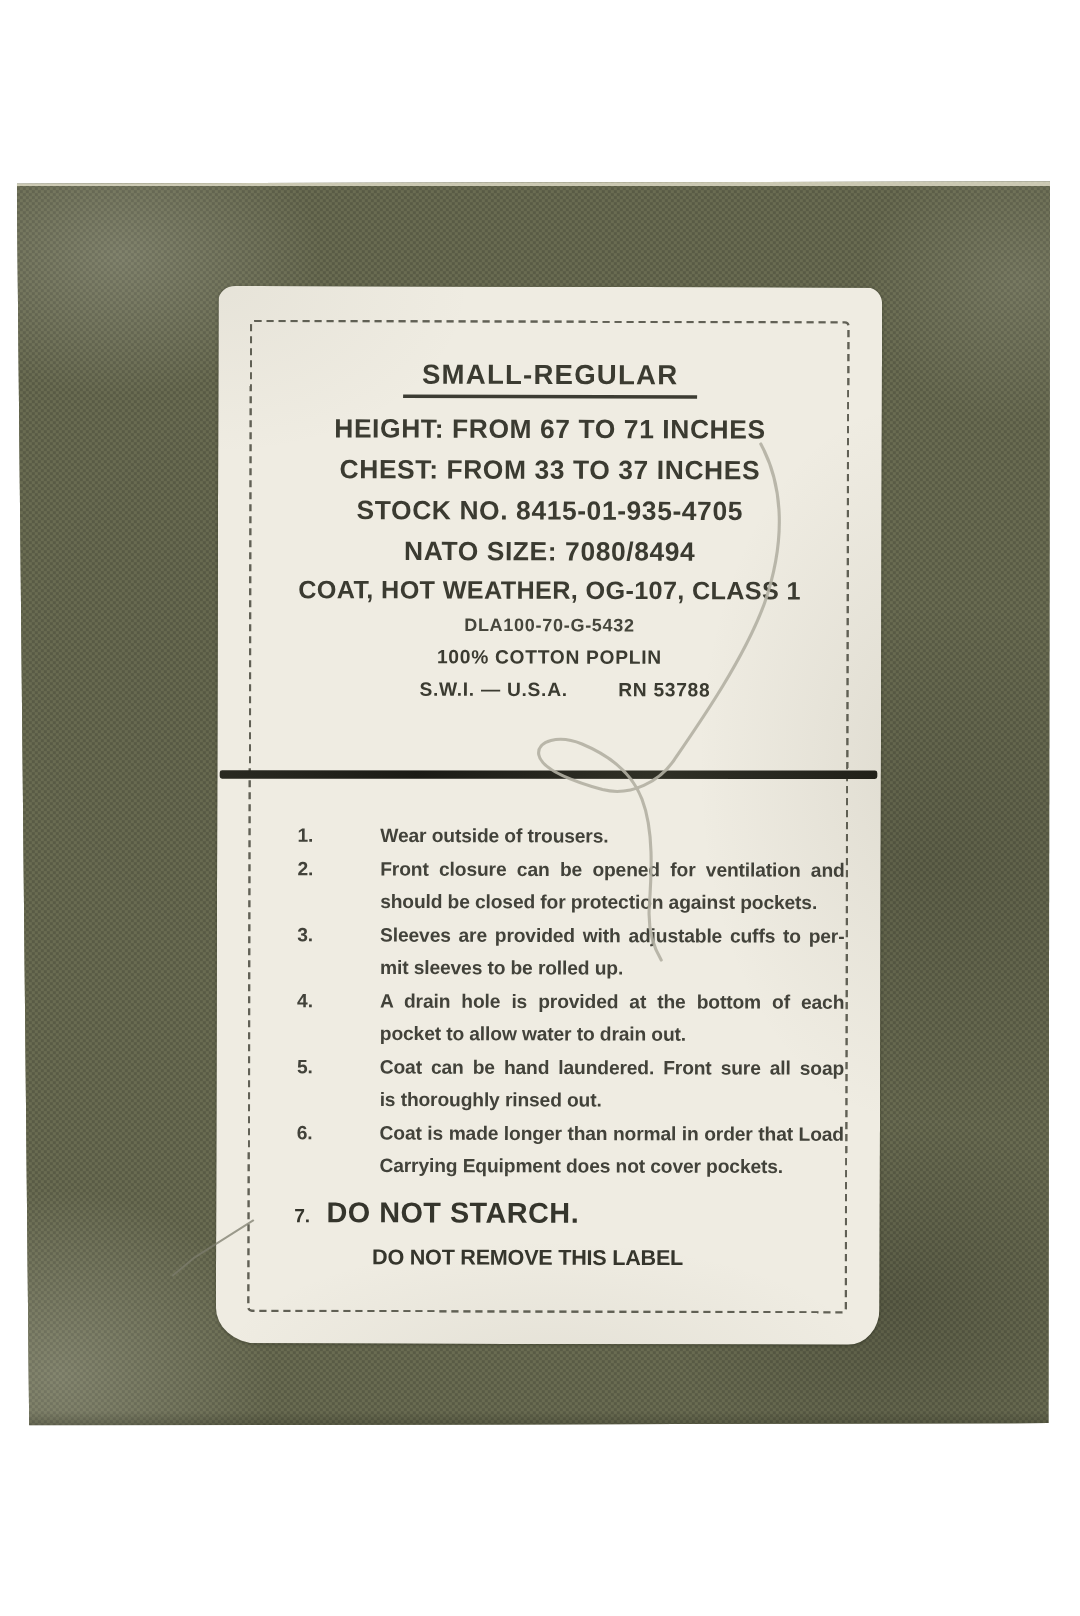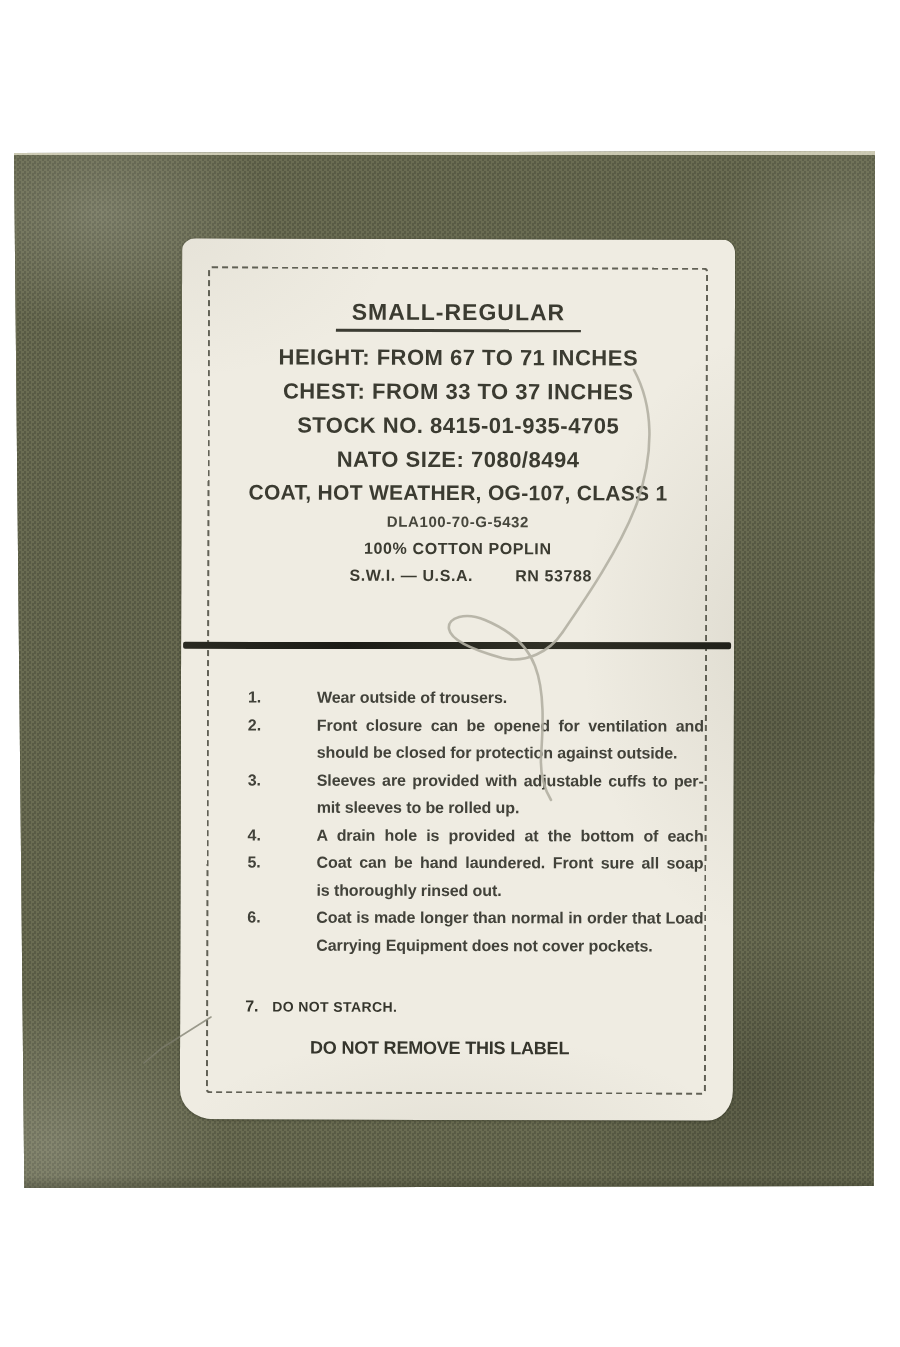--- a/index.html
+++ b/index.html
@@ -75,21 +75,21 @@
   }
   .ins-row { display:flex; height:27.5px; font-size:16px; letter-spacing:-.1px; }
   .ins-num { flex:none; width:33px; }
   .ins-text { flex:1; white-space:nowrap;margin-left:36px; }
   .ins-row.j .ins-text { white-space:normal; text-align:justify; text-align-last:justify; }
   .starch-row {
     position:absolute; left:65px; top:759px; display:flex; align-items:baseline;
     font-weight:bold; color:#35352c;
   }
   .starch-num { width:27px; font-size:16px; }
-  .starch-text { font-size:14px; letter-spacing:.4px; }
+  .starch-text { font-size:24px; letter-spacing:.4px; }
   .remove-line {
     position:absolute; left:130px; top:799px;
     font-weight:bold; font-size:18px; letter-spacing:-.2px; color:#35352c;
   }
   .thread-svg { position:absolute; inset:0; pointer-events:none; }
 </style>
 </head>
 <body>
 
 <div class="page">
@@ -141,33 +141,37 @@
       <div class="ins-row">
             <span class="ins-num">1.</span>
             <span class="ins-text">Wear outside of trousers.</span>
           </div>
           <div class="ins-row j">
             <span class="ins-num">2.</span>
             <span class="ins-text">Front closure can be opened for ventilation and</span>
           </div>
           <div class="ins-row">
             <span class="ins-num"></span>
-            <span class="ins-text">should be closed for protection against outside.</span>
+            <span class="ins-text">should be closed for protection against pockets.</span>
           </div>
           <div class="ins-row j">
             <span class="ins-num">3.</span>
             <span class="ins-text">Sleeves are provided with adjustable cuffs to per-</span>
           </div>
           <div class="ins-row">
             <span class="ins-num"></span>
             <span class="ins-text">mit sleeves to be rolled up.</span>
           </div>
           <div class="ins-row j">
             <span class="ins-num">4.</span>
             <span class="ins-text">A drain hole is provided at the bottom of each</span>
+          </div>
+          <div class="ins-row">
+            <span class="ins-num"></span>
+            <span class="ins-text">pocket to allow water to drain out.</span>
           </div>
           <div class="ins-row j">
             <span class="ins-num">5.</span>
             <span class="ins-text">Coat can be hand laundered. Front sure all soap</span>
           </div>
           <div class="ins-row">
             <span class="ins-num"></span>
             <span class="ins-text">is thoroughly rinsed out.</span>
           </div>
           <div class="ins-row j">

